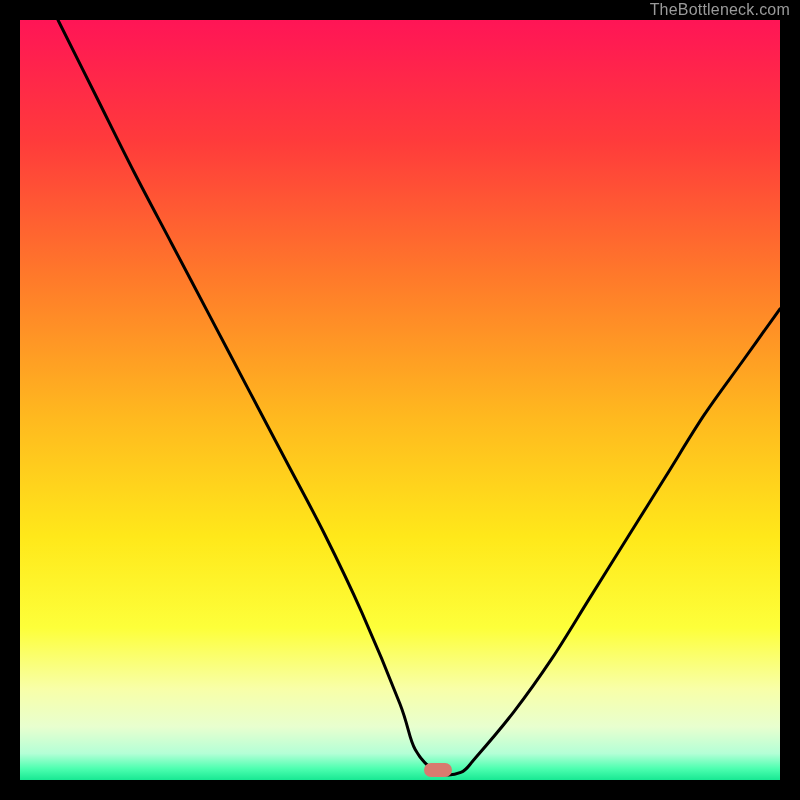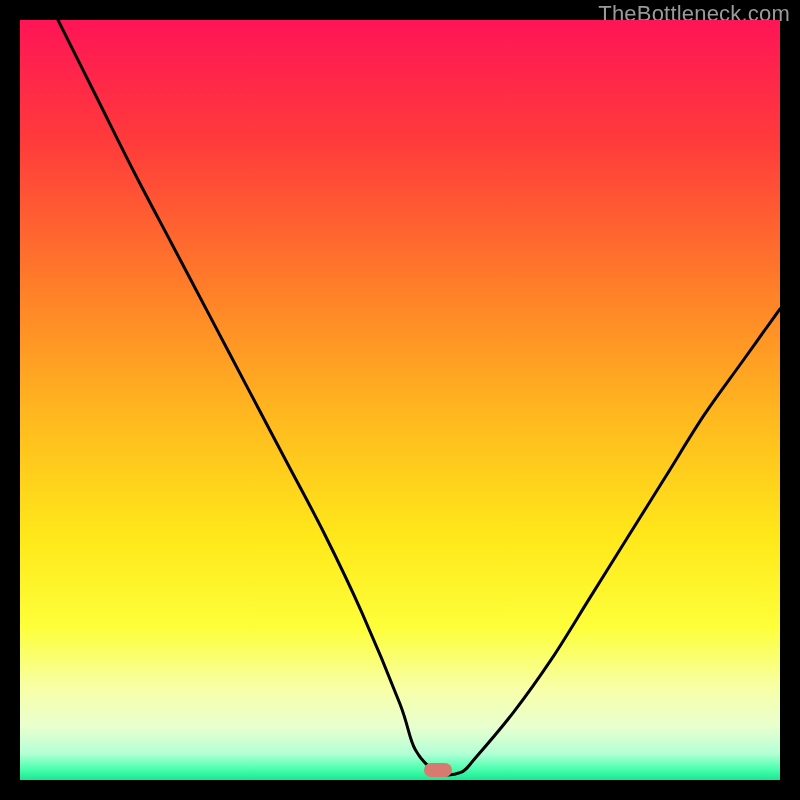--- a/index.html
+++ b/index.html
@@ -49,21 +49,21 @@
     position: absolute;
     width: 28px;
     height: 14px;
     border-radius: 7px;
     transform: translate(-50%, -50%);
   }
   .attribution {
     position: absolute;
     top: 1px;
     right: 10px;
-    font-size: 22px;
+    font-size: 16px;
     font-weight: 500;
     color: #9a9a9a;
     letter-spacing: 0.2px;
   }
 </style>
 </head>
 <body>
 
 <div class="frame">
 

